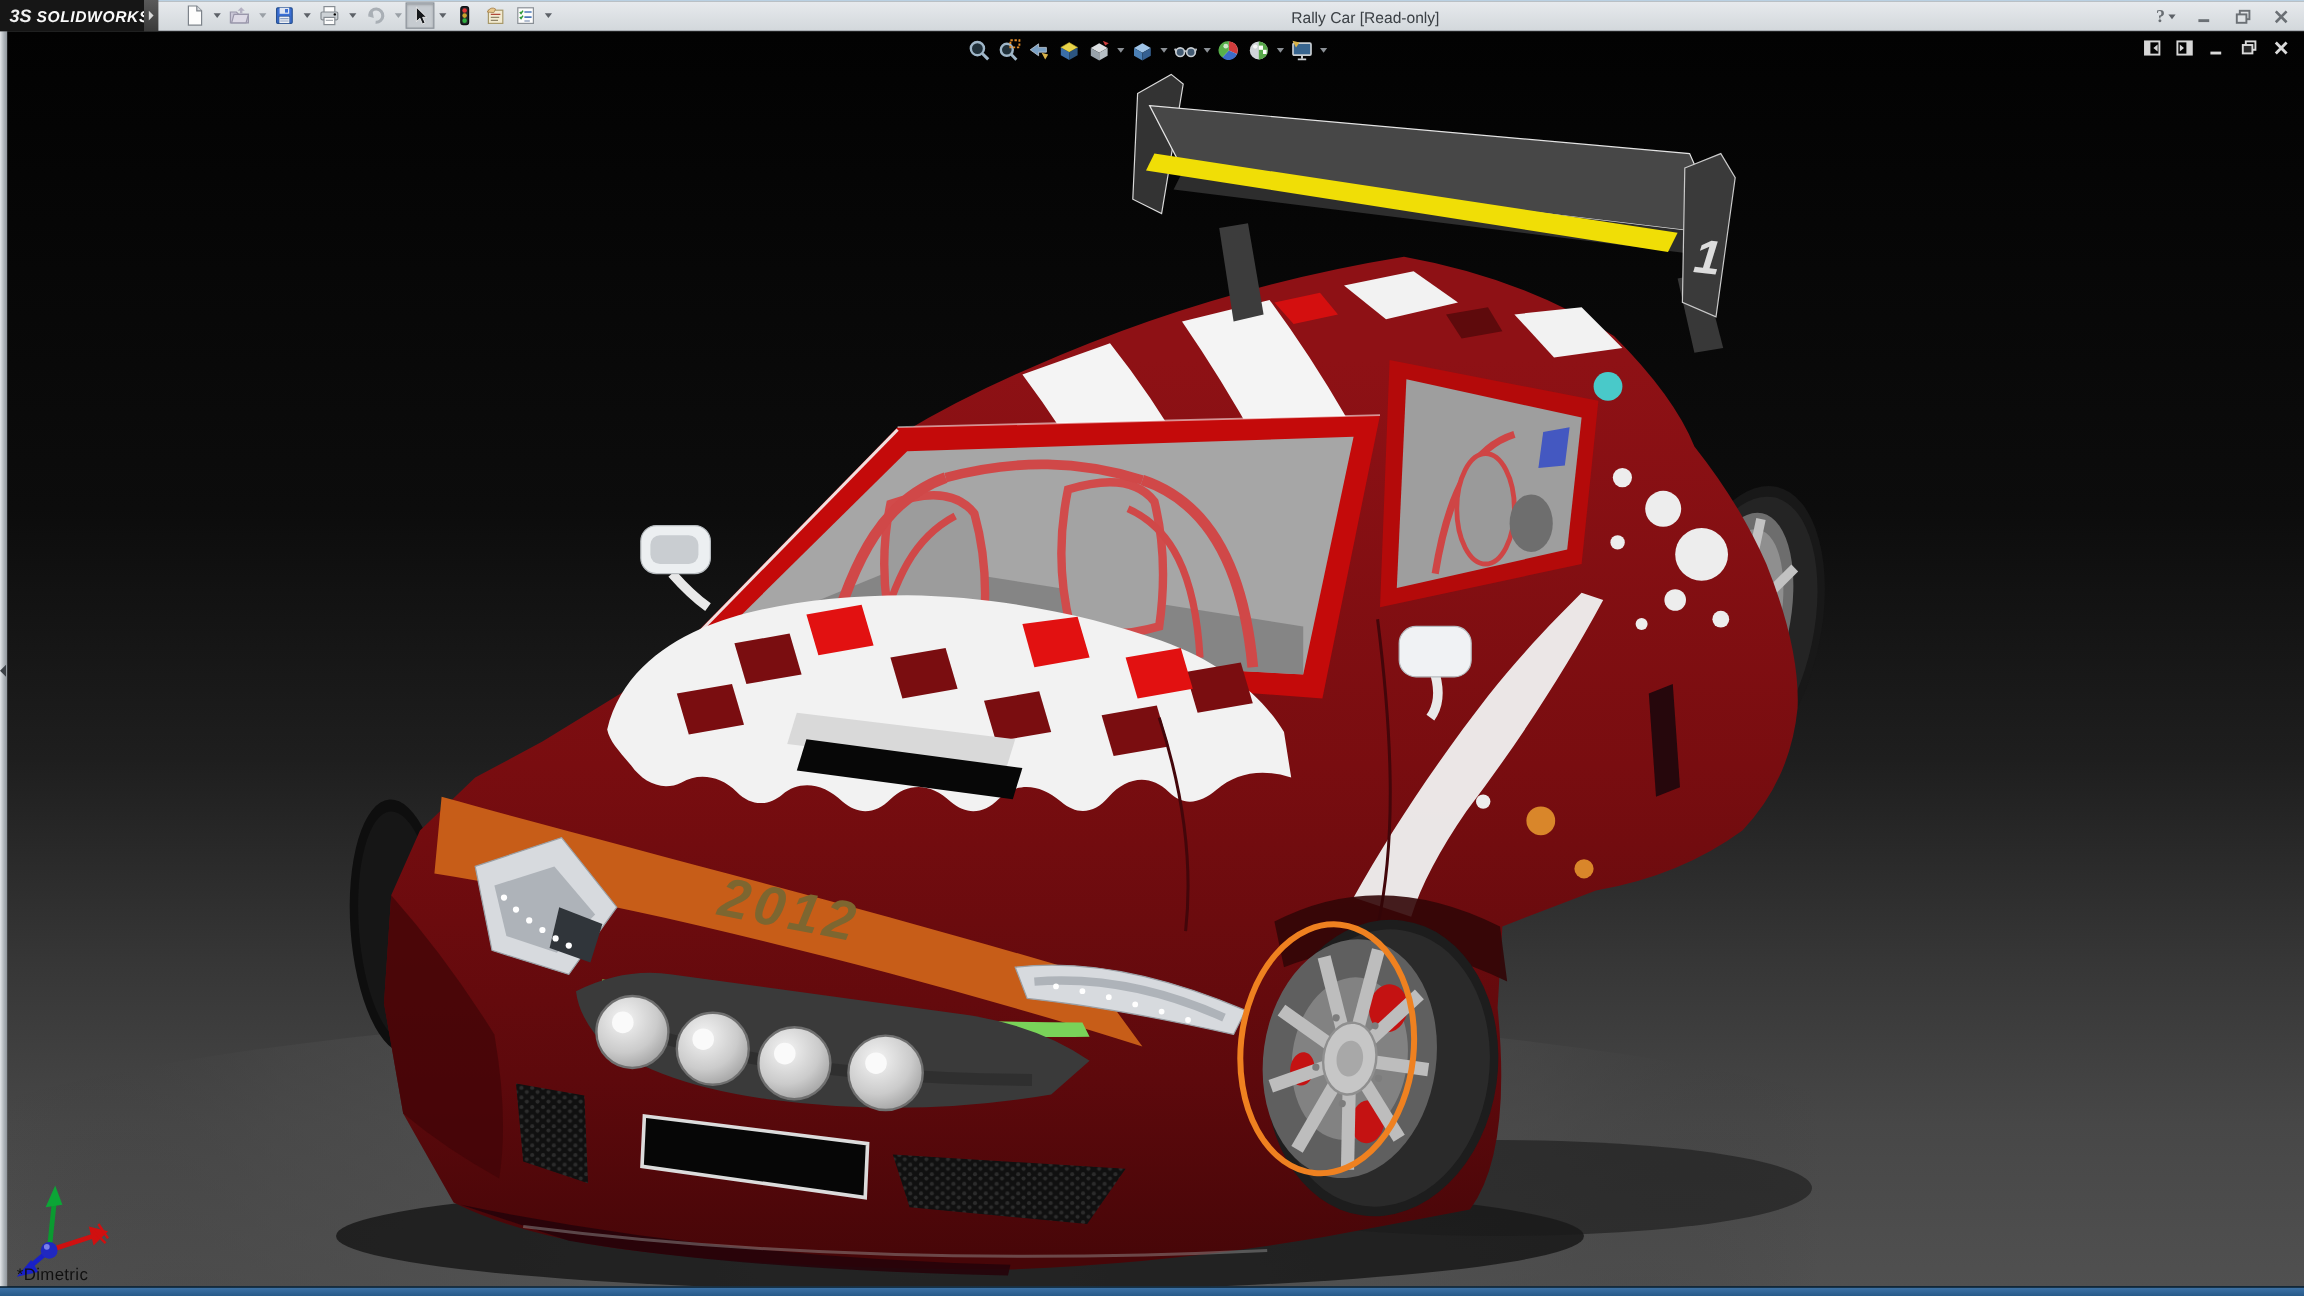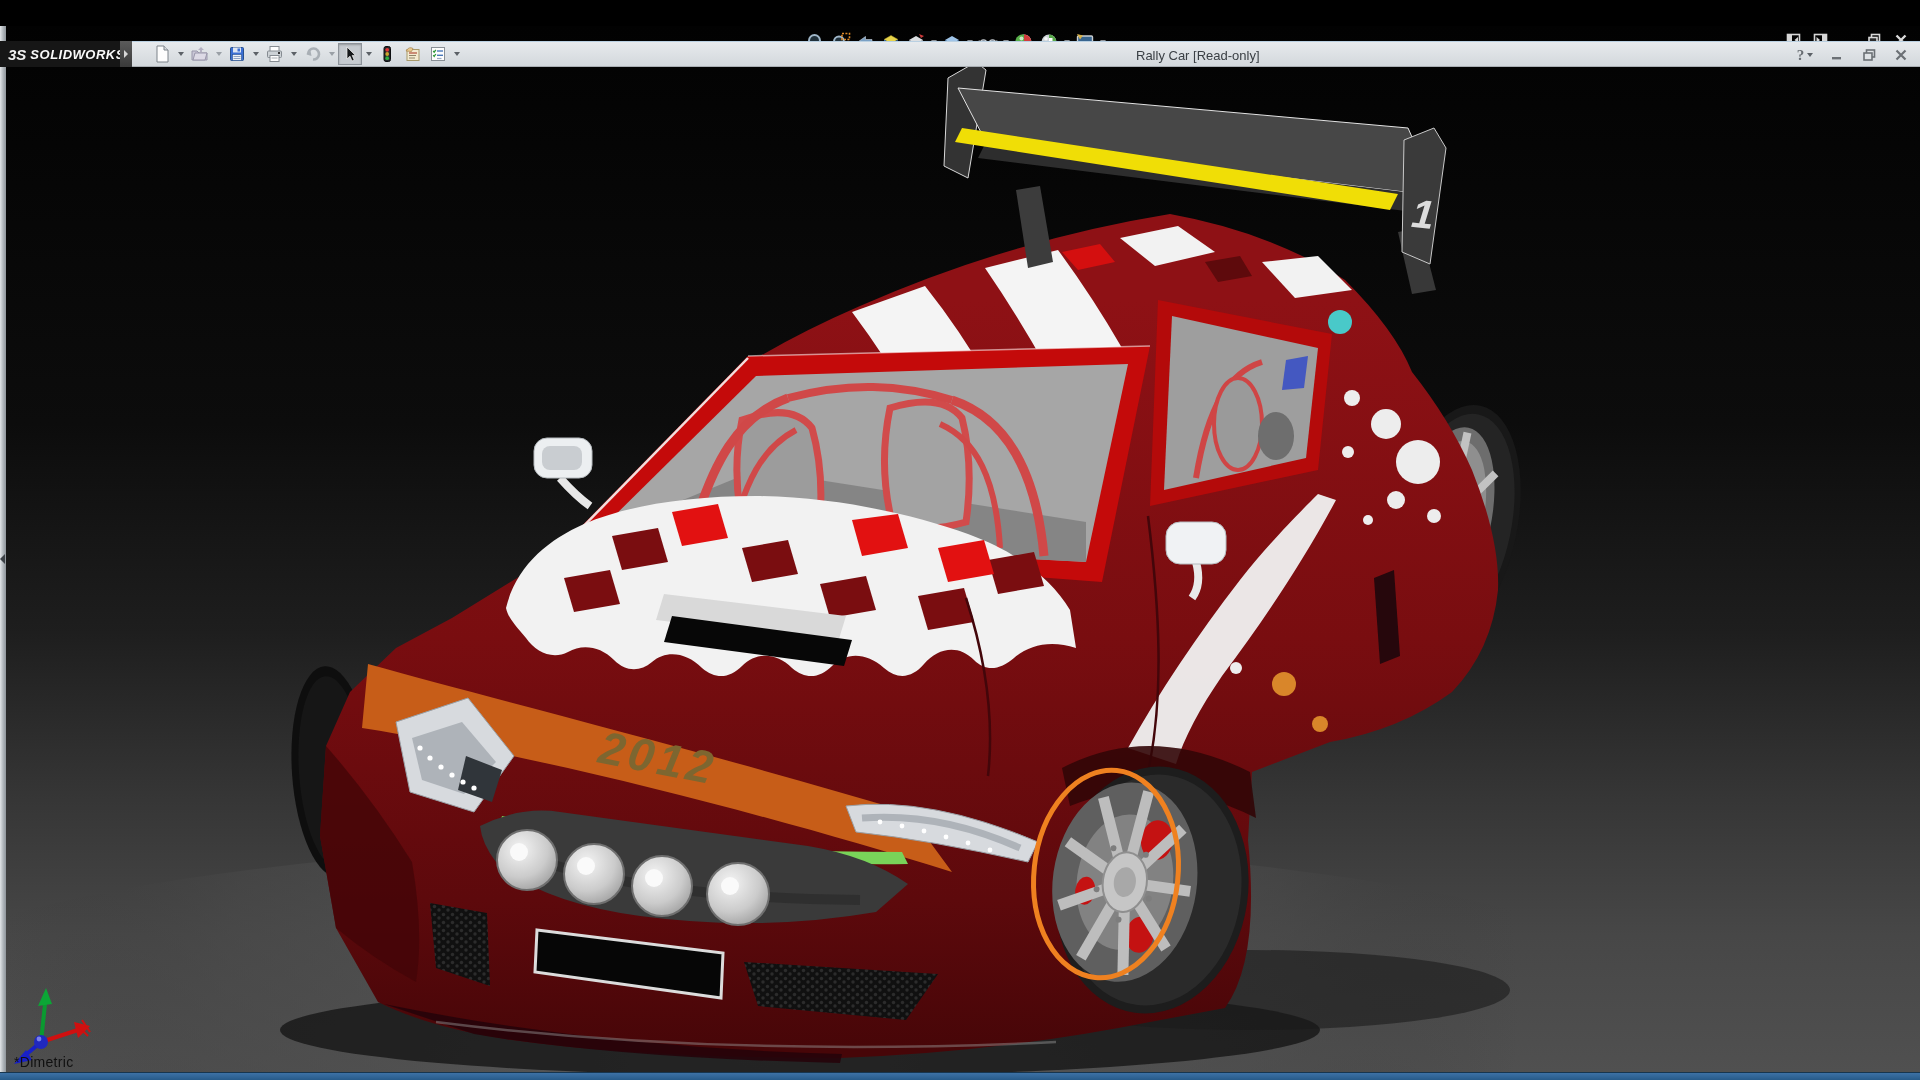--- a/index.html
+++ b/index.html
@@ -4,21 +4,21 @@
 <style>
   * { margin:0; padding:0; box-sizing:border-box; }
   html,body { width:1920px; height:1080px; overflow:hidden; background:#000;
               font-family:"Liberation Sans", sans-serif; }
 
   
   .titlebar {
     position:absolute; left:0; top:0; width:1920px; height:26px;
     background:linear-gradient(#e7eaed,#d3d8dc);
     border-top:1px solid #b9d0e2; border-bottom:1px solid #a9aeb3;
-    display:flex; align-items:center; z-index:50;margin-top:41px;
+    display:flex; align-items:center; z-index:50;
   }
   .logo-block {
     height:26px; width:120px; background:#161616; color:#fff;
     display:flex; align-items:center; padding-left:8px; gap:4px; flex:0 0 auto;
   }
   .logo-glyph { font-style:italic; font-weight:bold; font-size:15px; color:#f0f0f0; }
   .logo-text  { font-style:italic; font-weight:bold; font-size:13px; letter-spacing:.5px; color:#fafafa; }
   .logo-flyout {
     width:12px; height:26px; background:linear-gradient(#5a5a5a,#3a3a3a);
     display:flex; align-items:center; justify-content:center; border:none; cursor:pointer; flex:0 0 auto;
@@ -27,21 +27,21 @@
   .main-toolbar { display:flex; align-items:center; margin-left:18px; gap:1px; }
   .tbtn {
     height:22px; min-width:24px; border:1px solid transparent; background:transparent;
     display:flex; align-items:center; justify-content:center; cursor:pointer; padding:0 2px;
   }
   .tbtn.pressed { background:#c6cbd0; border:1px solid #8d939a; box-shadow:inset 0 1px 2px rgba(0,0,0,.25); }
   .ddbtn { width:11px; height:22px; border:none; background:transparent; display:flex; align-items:center; justify-content:center; cursor:pointer; }
   .dd { width:0; height:0; border-top:4px solid #5c6167; border-left:3.5px solid transparent; border-right:3.5px solid transparent; }
   .dd.dim { border-top-color:#9aa0a6; }
   .tb-title {
-    position:absolute; left:1136px; top:0; height:26px; display:flex; align-items:center;
+    position:absolute; left:1076px; top:0; height:26px; display:flex; align-items:center;
     font-size:13px; color:#3b4045;
   }
   .win-controls { position:absolute; right:6px; top:0; height:26px; display:flex; align-items:center; gap:6px; }
   .wbtn { width:26px; height:20px; background:transparent; border:none; display:flex; align-items:center; justify-content:center; cursor:pointer; color:#686d72; }
   .help-glyph { font-size:15px; font-weight:bold; color:#686d72; font-family:"Liberation Serif",serif; }
 
   
   .viewport { position:absolute; left:0; top:26px; width:1920px; height:1046px; background:#000; z-index:10; }
   .scene { position:absolute; left:0; top:0; }
 

